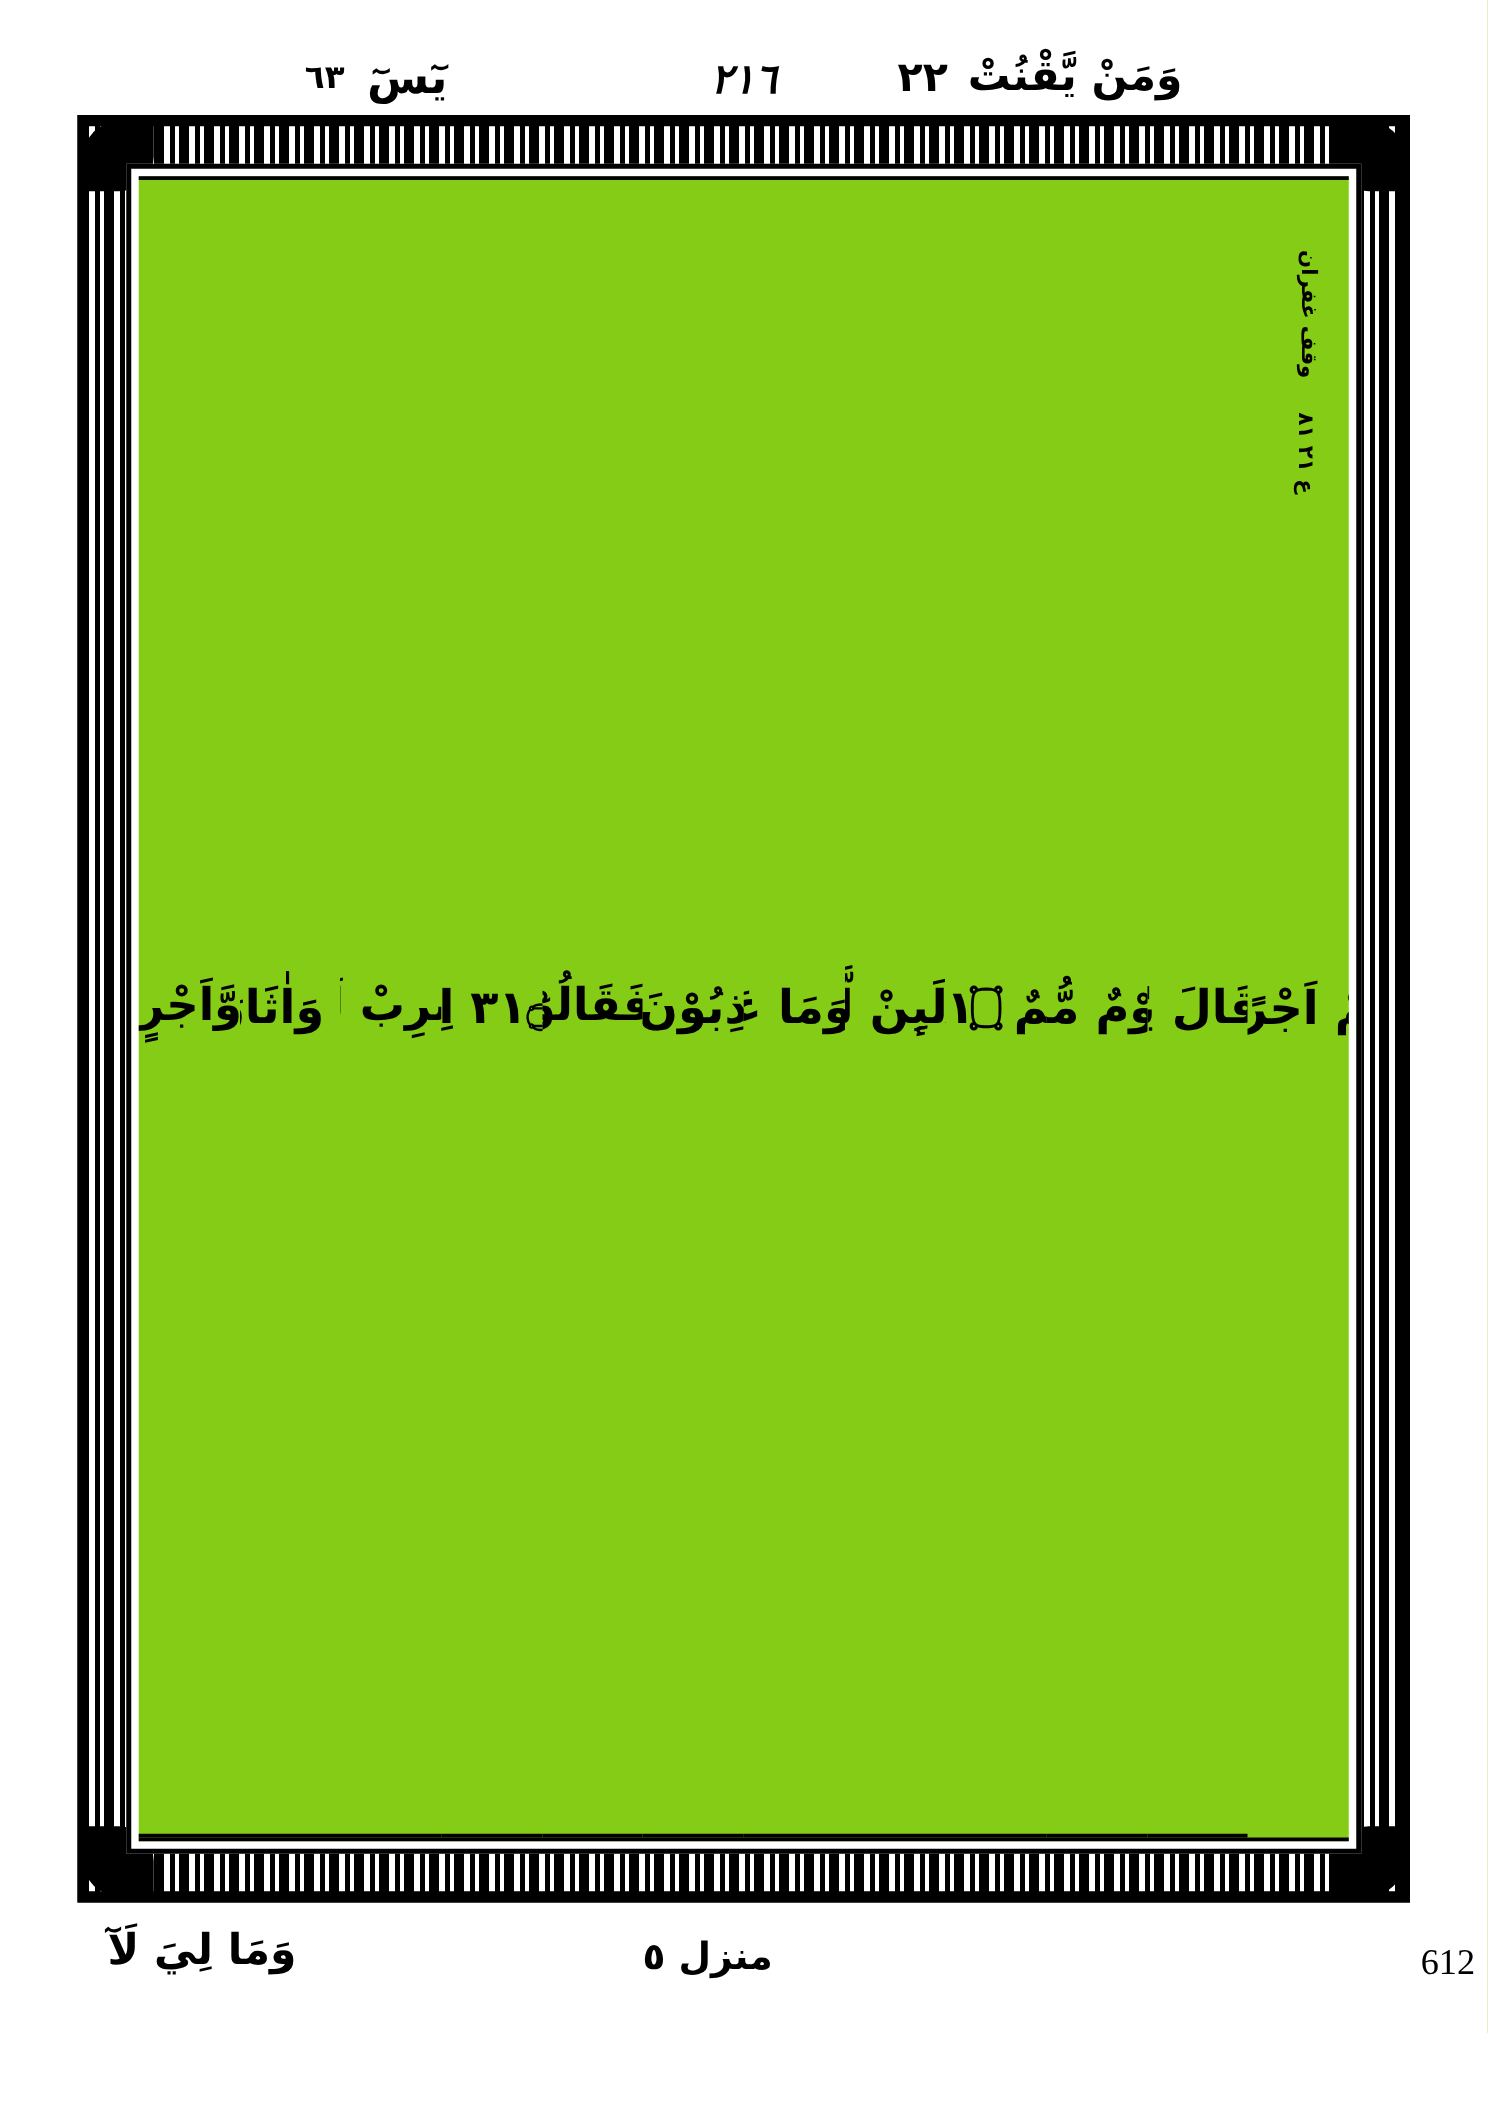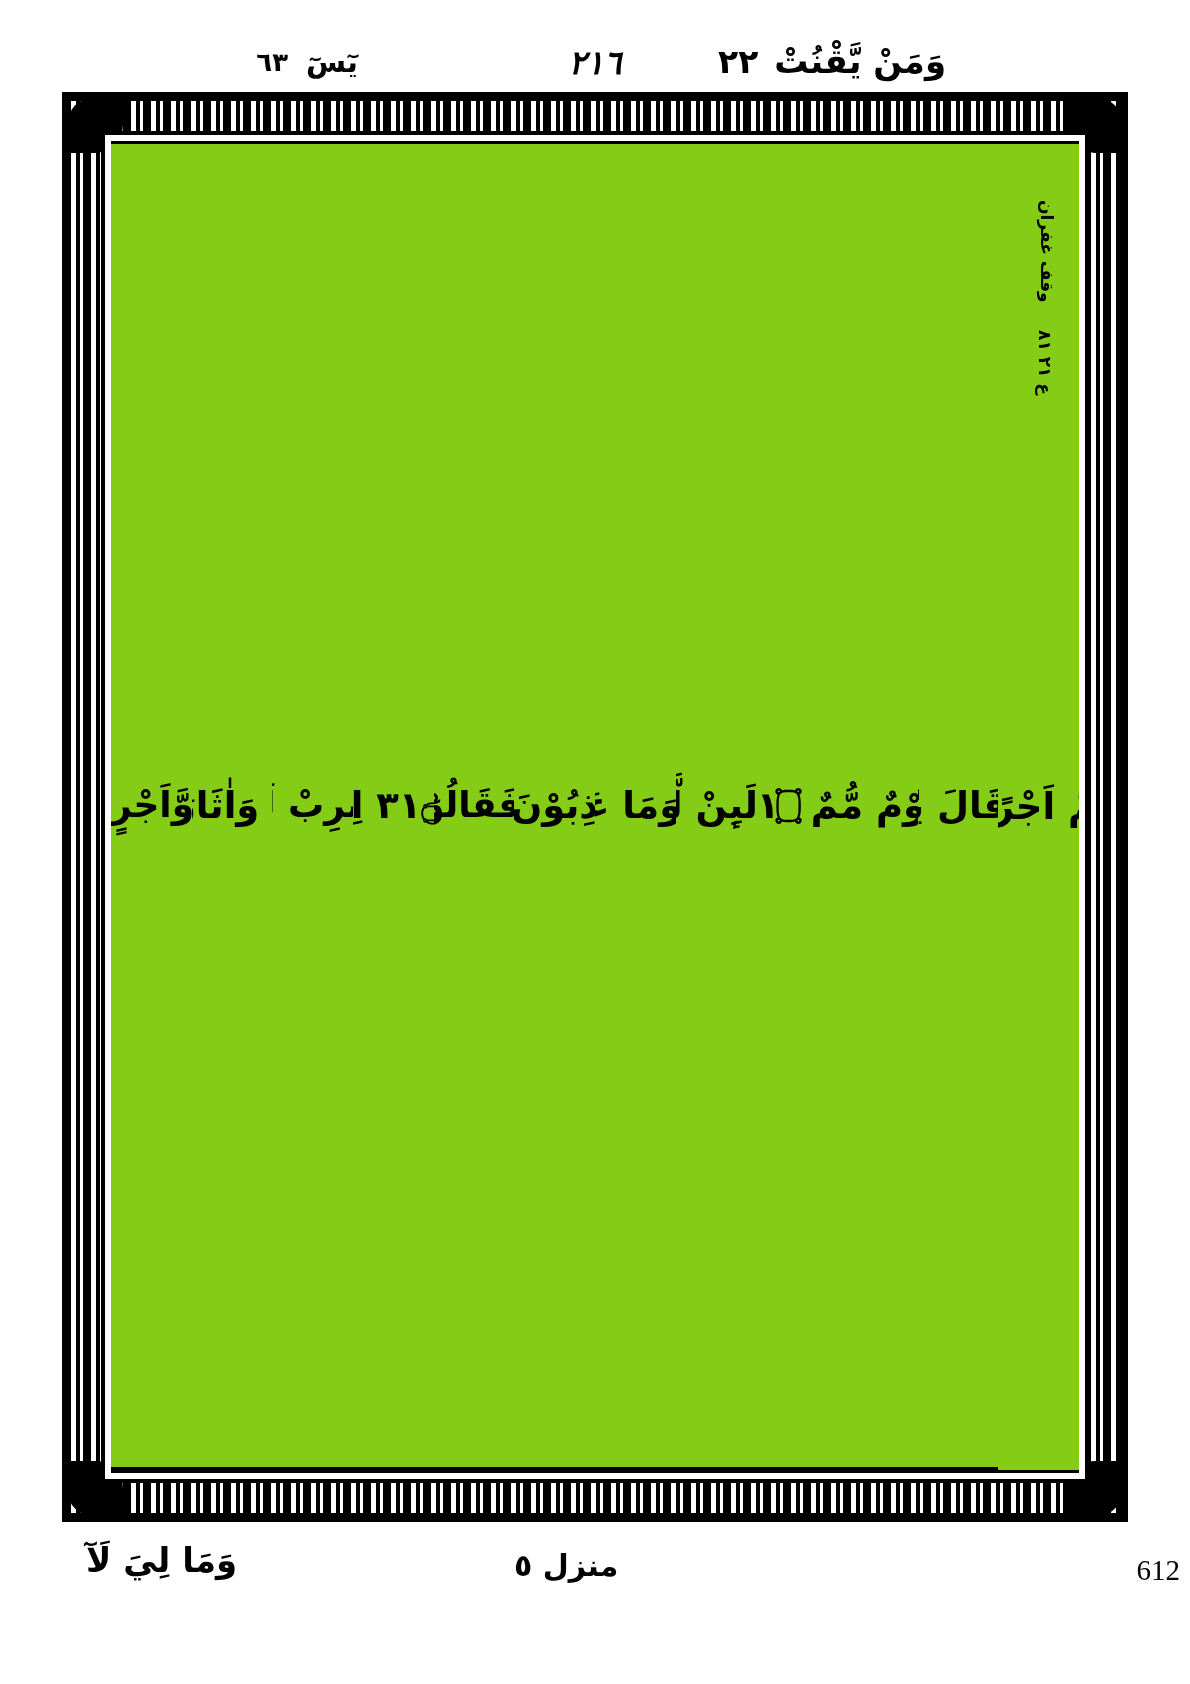--- a/index.html
+++ b/index.html
@@ -24,21 +24,21 @@
   }
   .hdr-right{
     position:absolute;right:52px;top:-2px;width:420px;height:58px;
     display:flex;align-items:center;justify-content:flex-end;gap:16px;
     direction:rtl;
   }
   .ar{
     font-family:"DejaVu Sans","Liberation Sans",sans-serif;
     direction:rtl;unicode-bidi:bidi-override;
   }
-  .hdr-surah{font-size:29px;font-weight:700;letter-spacing:1px;}
+  .hdr-surah{font-size:36px;font-weight:700;letter-spacing:1px;}
   .hdr-num{font-size:26px;font-weight:700;}
   .hdr-page{font-size:33px;font-weight:700;letter-spacing:2px;font-style:italic;}
   .hdr-juz{font-size:34px;font-weight:700;}
   .hdr-juznum{font-size:33px;font-weight:700;}
 
   
   .frame-outer{
     position:absolute;left:62px;top:92px;width:1066px;height:1430px;
     box-sizing:border-box;
     border:5px solid #000;

